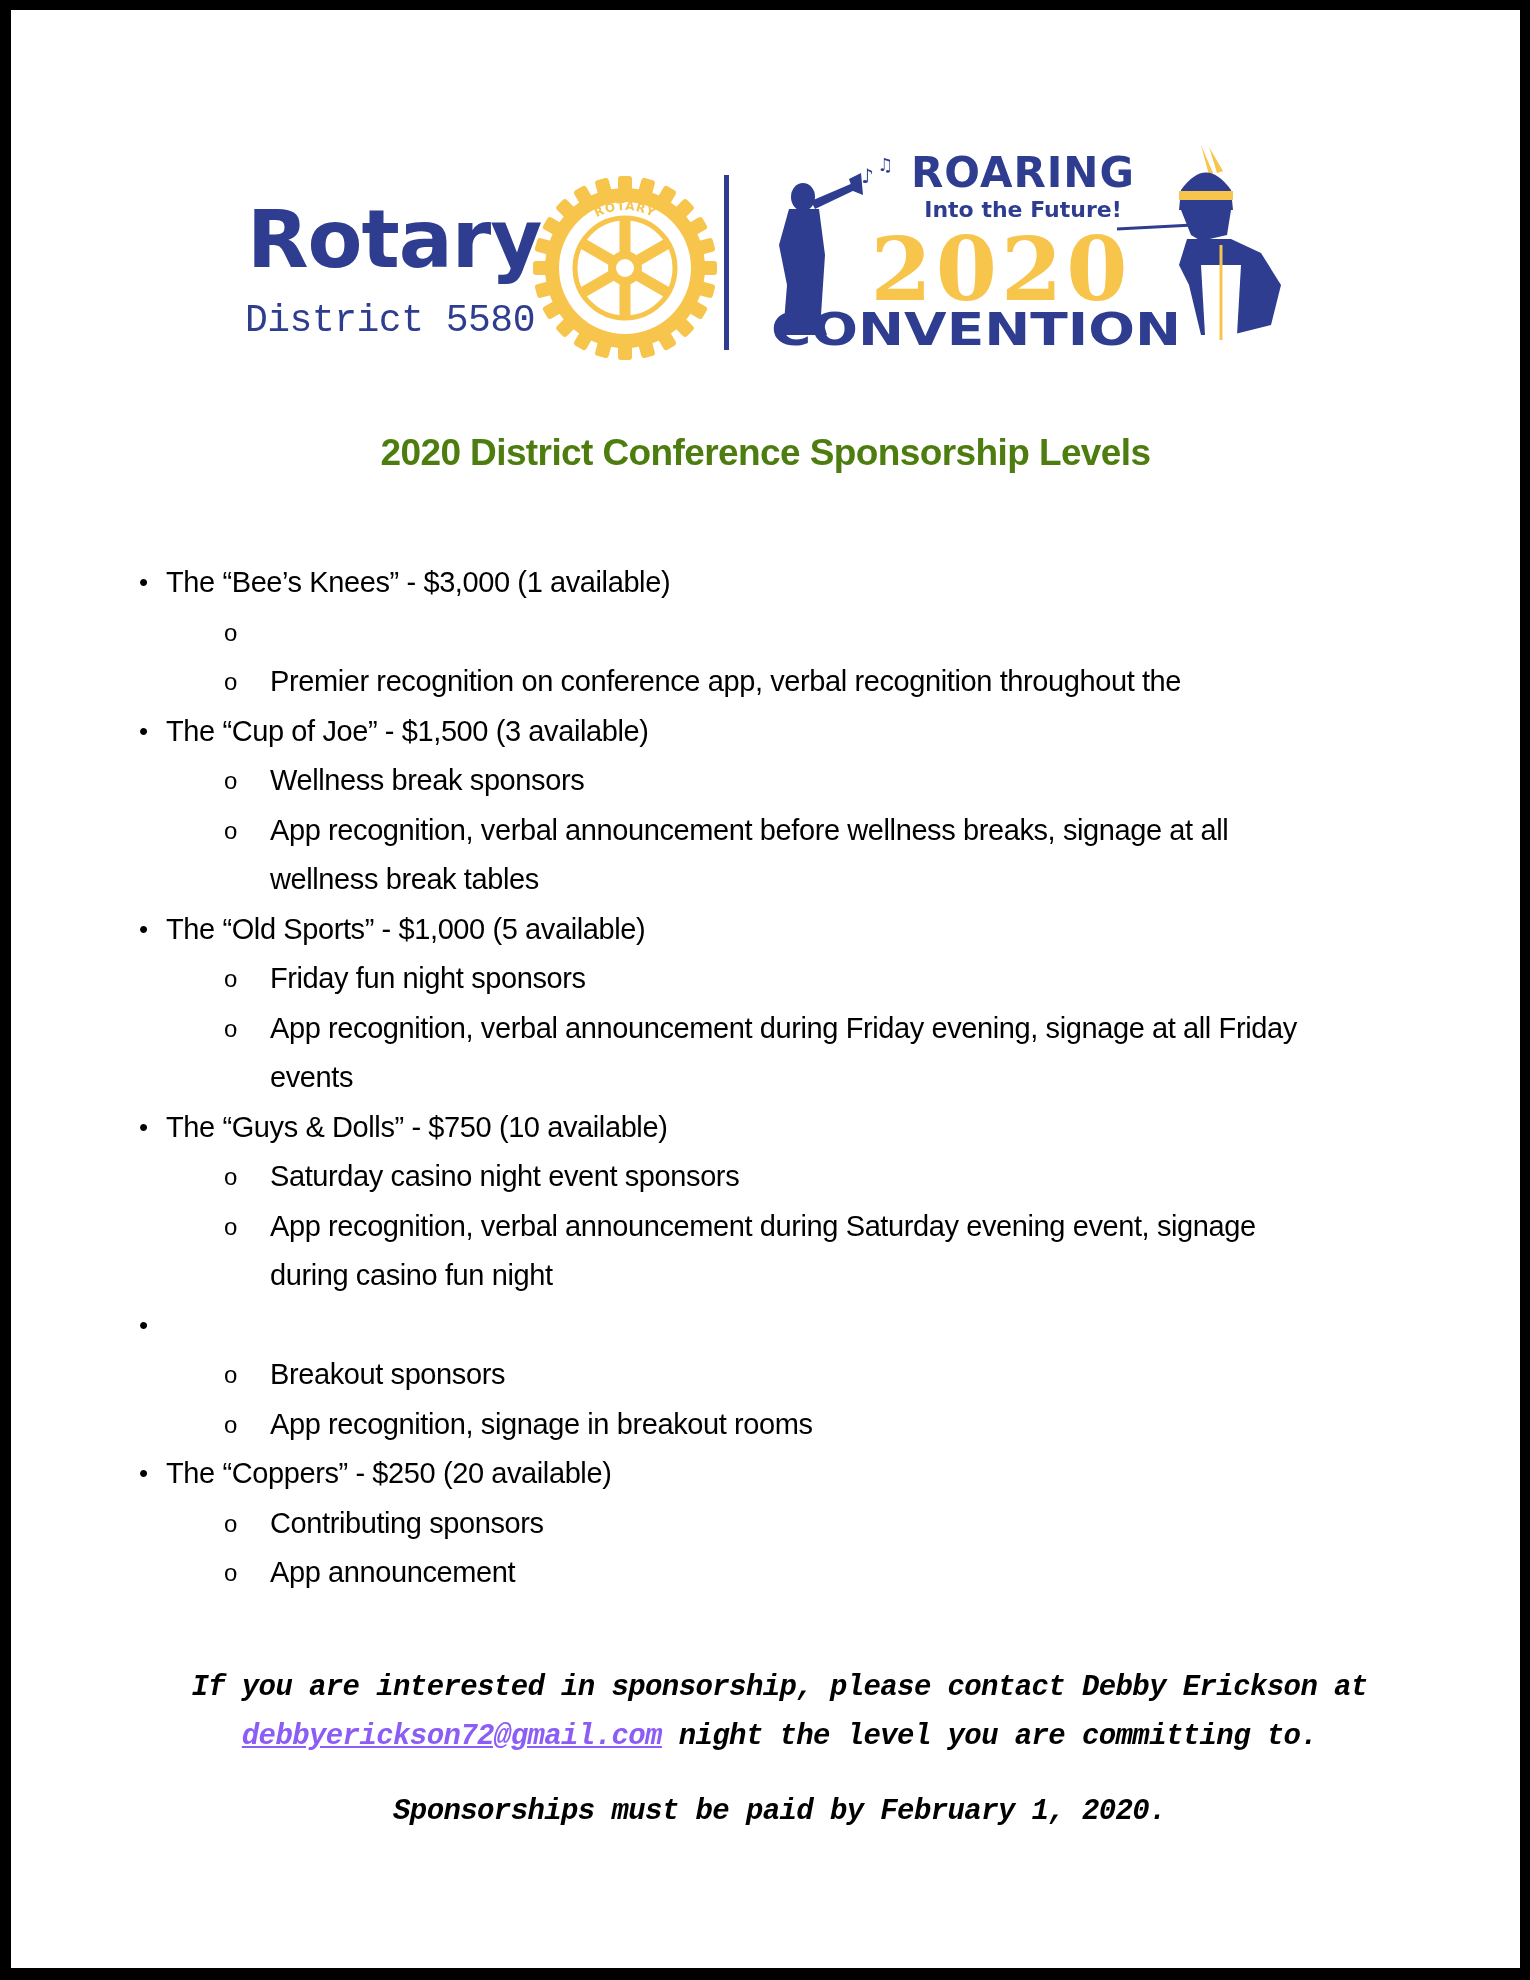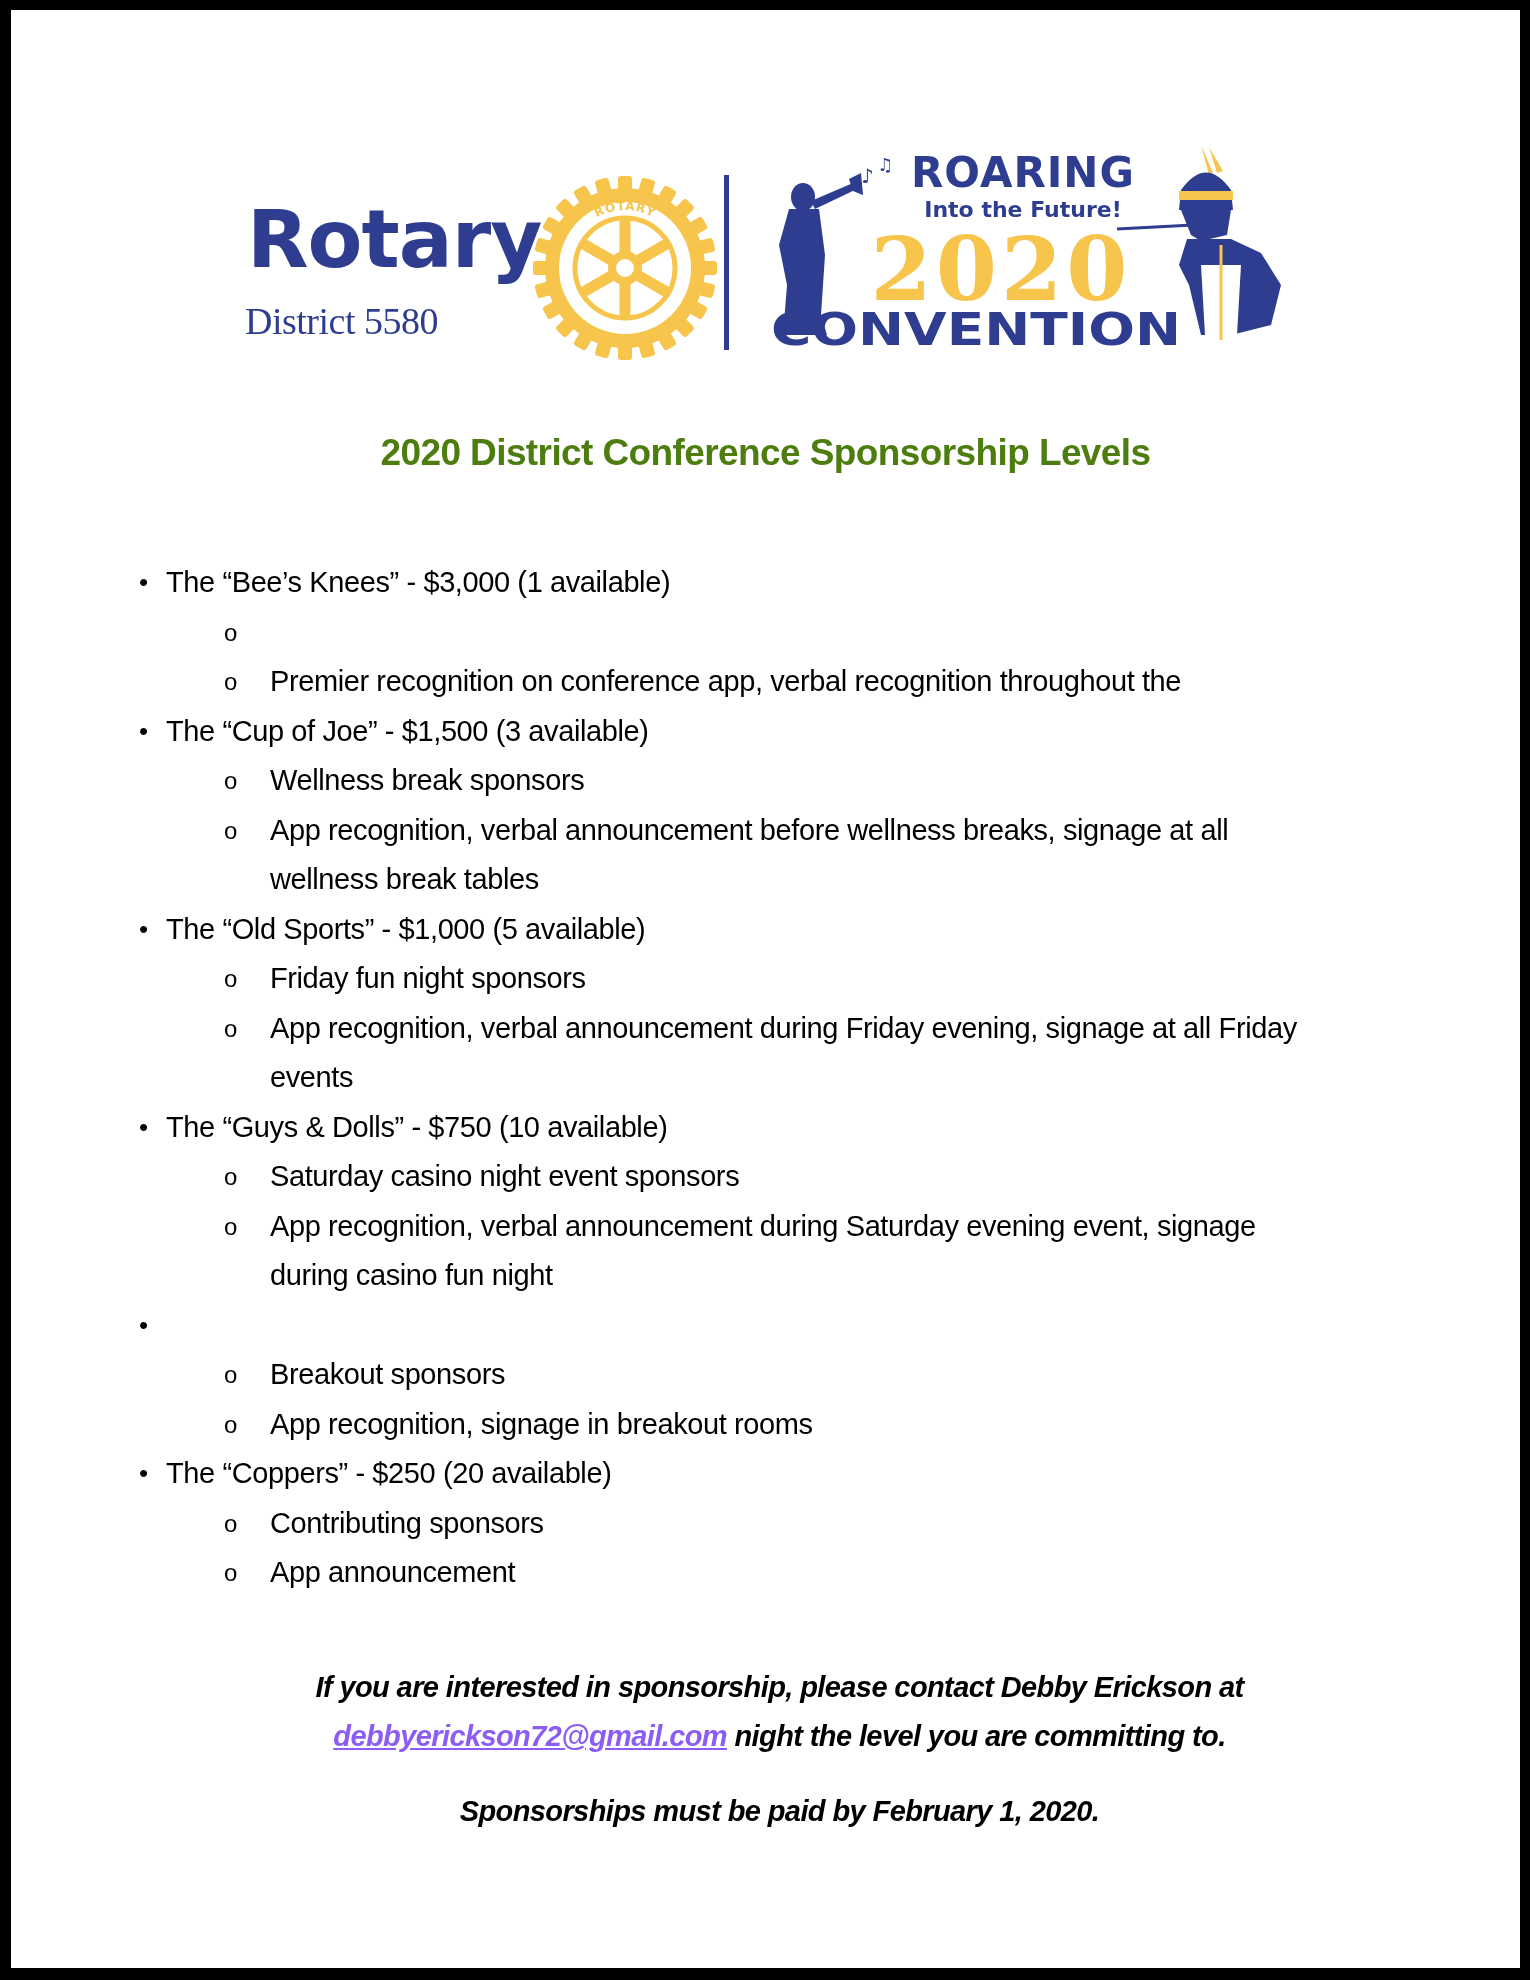--- a/index.html
+++ b/index.html
@@ -12,21 +12,21 @@
     position: absolute; left: 11px; top: 10px; width: 1509px; height: 1958px;
     background: #fff;
   }
   .rotary-word {
     position: absolute; left: 236px; top: 190px;
     font-family: "DejaVu Sans", sans-serif; font-weight: bold;
     font-size: 80px; color: #2e3d8f; letter-spacing: -1px; line-height: 1;
   }
   .district-word {
     position: absolute; left: 234px; top: 292px;
-    font-family: Liberation Serif, serif;
+    font-family: Liberation Mono, monospace;
     font-size: 38px; color: #2e3d8f; line-height: 1; letter-spacing: -0.5px;
   }
   .wheel { position: absolute; left: 514px; top: 158px; width: 200px; height: 200px; }
   .divider { position: absolute; left: 713px; top: 165px; width: 5px; height: 175px; background: #2e3d8f; }
   .convention { position: absolute; left: 750px; top: 125px; width: 540px; height: 225px; }
 
   .title {
     position: absolute; left: 0; right: 0; top: 422px; text-align: center;
     font-family: "Liberation Sans", sans-serif; font-weight: bold;
     font-size: 37px; color: #4d7c0f; letter-spacing: -0.6px;
@@ -38,21 +38,21 @@
     letter-spacing: -0.4px; white-space: nowrap;
   }
   .row .bullet { position: absolute; left: 128px; top: 0; font-size: 26px; }
   .row .circ { position: absolute; left: 213px; top: 0; font-size: 24px; }
   .row .t1 { position: absolute; left: 155px; }
   .row .t2 { position: absolute; left: 259px; }
   .row .t3 { position: absolute; left: 259px; }
 
   .footer {
     position: absolute; left: 0; right: 0; text-align: center;
-    font-family: Liberation Sans, sans-serif; font-weight: bold; font-style: italic;
+    font-family: Liberation Mono, monospace; font-weight: bold; font-style: italic;
     font-size: 29px; color: #000; letter-spacing: -0.6px; white-space: nowrap; margin-left: 28px;
   }
   .footer a { color: #8b5cf6; text-decoration: underline; text-align: center; }
 </style>
 </head>
 <body>
 
 <div class="page">
 
   <div class="rotary-word">Rotary</div>

